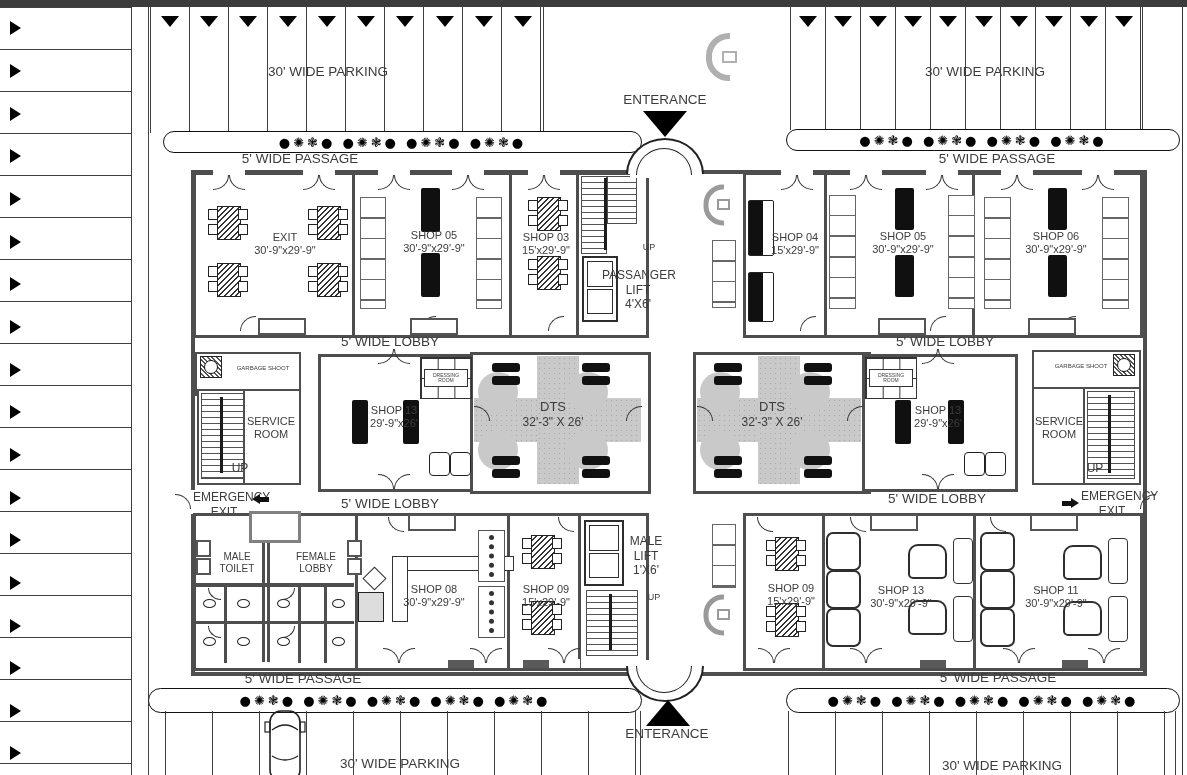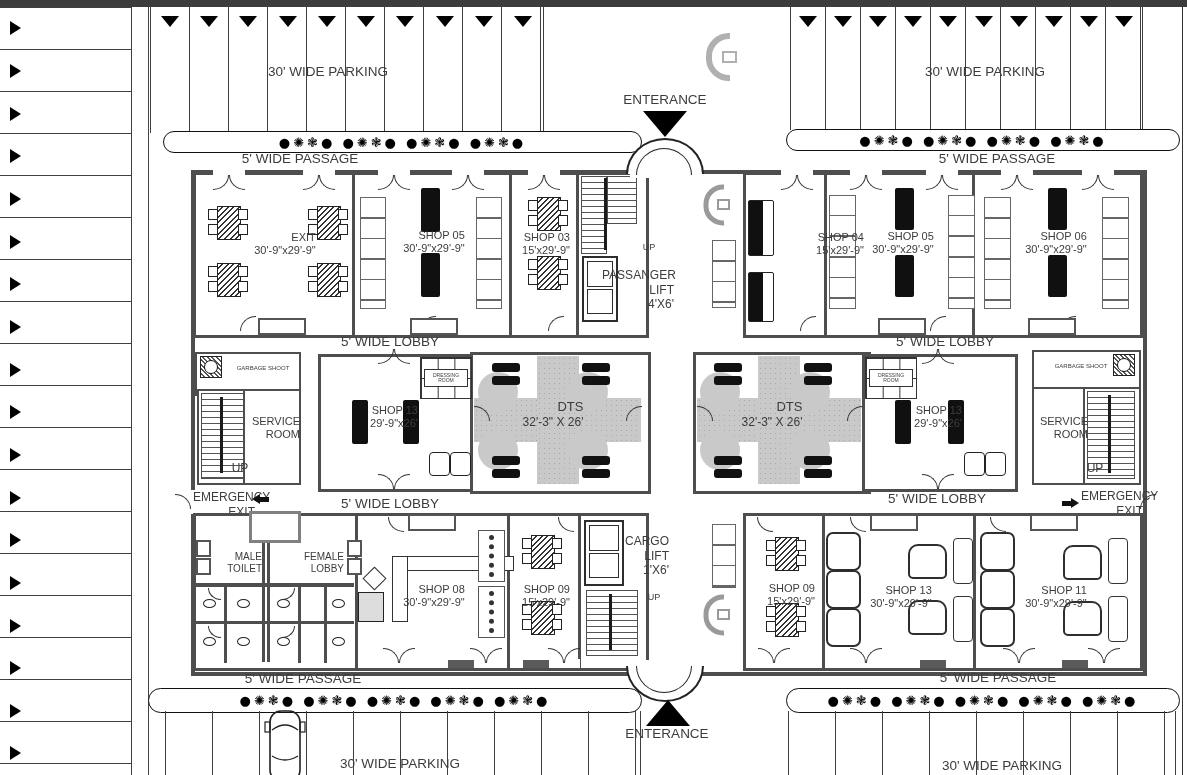--- a/index.html
+++ b/index.html
@@ -1,19 +1,19 @@
 <!DOCTYPE html>
 <html><head>
 <meta charset="utf-8">
 <style>
 html,body{margin:0;padding:0;background:#fff}
 #plan{position:relative;width:1187px;height:775px;background:#fff;overflow:hidden;
   font-family:"Liberation Sans",sans-serif;color:#3c3c3c}
 .a{position:absolute}
-.lbl{position:absolute;transform:translate(-50%,-50%);text-align:right;line-height:1.22;white-space:nowrap;color:#3c3c3c}
+.lbl{position:absolute;transform:translate(-50%,-50%);text-align:center;line-height:1.22;white-space:nowrap;color:#3c3c3c}
 .wrap{white-space:normal}
 .f14{font-size:13.5px}.f12{font-size:12px}.f11{font-size:11px}.f10{font-size:10px}
 .f9{font-size:9px}.f8{font-size:12px}.f6{font-size:6px}.f5{font-size:5px}
 .room{position:absolute;border:3px solid #4e4e4e;background:#fff}
 .outline{position:absolute;border:4px solid #4e4e4e;background:transparent}
 .wall{position:absolute;background:#4e4e4e}
 .stalls-r{position:absolute;background:repeating-linear-gradient(to right,#3f3f3f 0 1px,transparent 1px 39px);border-right:1px solid #3f3f3f}
 .stalls-r2{position:absolute;background:repeating-linear-gradient(to right,#3f3f3f 0 1px,transparent 1px 35px);border-right:1px solid #3f3f3f}
 .stalls-r3{position:absolute;background:repeating-linear-gradient(to right,#3f3f3f 0 1px,transparent 1px 47px);border-right:1px solid #3f3f3f}
 .stalls-b{position:absolute;background:repeating-linear-gradient(to bottom,#3f3f3f 0 1px,transparent 1px 42px);border-right:1.3px solid #3f3f3f}
@@ -289,21 +289,21 @@
     <div>30'-9"x29'-9"</div>
     </div>
   <div class="lbl f11" style="left:434px;top:242px">
     <div>SHOP 05</div>
     <div>30'-9"x29'-9"</div>
     </div>
   <div class="lbl f11" style="left:546px;top:244px">
     <div>SHOP 03</div>
     <div>15'x29'-9"</div>
     </div>
-  <div class="lbl f11" style="left:840px;top:244px">
+  <div class="lbl f11" style="left:795px;top:244px">
     <div>SHOP 04</div>
     <div>15'x29'-9"</div>
     </div>
   <div class="lbl f11" style="left:903px;top:243px">
     <div>SHOP 05</div>
     <div>30'-9"x29'-9"</div>
     </div>
   <div class="lbl f11" style="left:1056px;top:243px">
     <div>SHOP 06</div>
     <div>30'-9"x29'-9"</div>
@@ -612,21 +612,21 @@
     </div>
   <div class="lbl f11" style="left:901px;top:597px">
     <div>SHOP 13</div>
     <div>30'-9"x29'-9"</div>
     </div>
   <div class="lbl f11" style="left:1056px;top:597px">
     <div>SHOP 11</div>
     <div>30'-9"x29'-9"</div>
     </div>
   <div class="lbl f8 wrap" style="left:646px;top:556px;width:46px">
-    <div>CARGO LIFT</div>
+    <div>MALE LIFT</div>
     <div>1'X6'</div>
     </div>
   <div class="lbl f9" style="left:654px;top:597px">UP</div>
 
   <div class="gp" style="left:630px;top:166px;width:62px;height:12px"></div>
   <div class="dm top" style="left:626px;top:138px;width:74px;height:34px">
     <div class="dm top" style="left:8px;top:8px;width:54px;height:26px;border-width:1.3px"></div>
     </div>
   <div class="gp" style="left:630px;top:660px;width:62px;height:12px"></div>
   <div class="dm bot" style="left:626px;top:666px;width:74px;height:34px">

